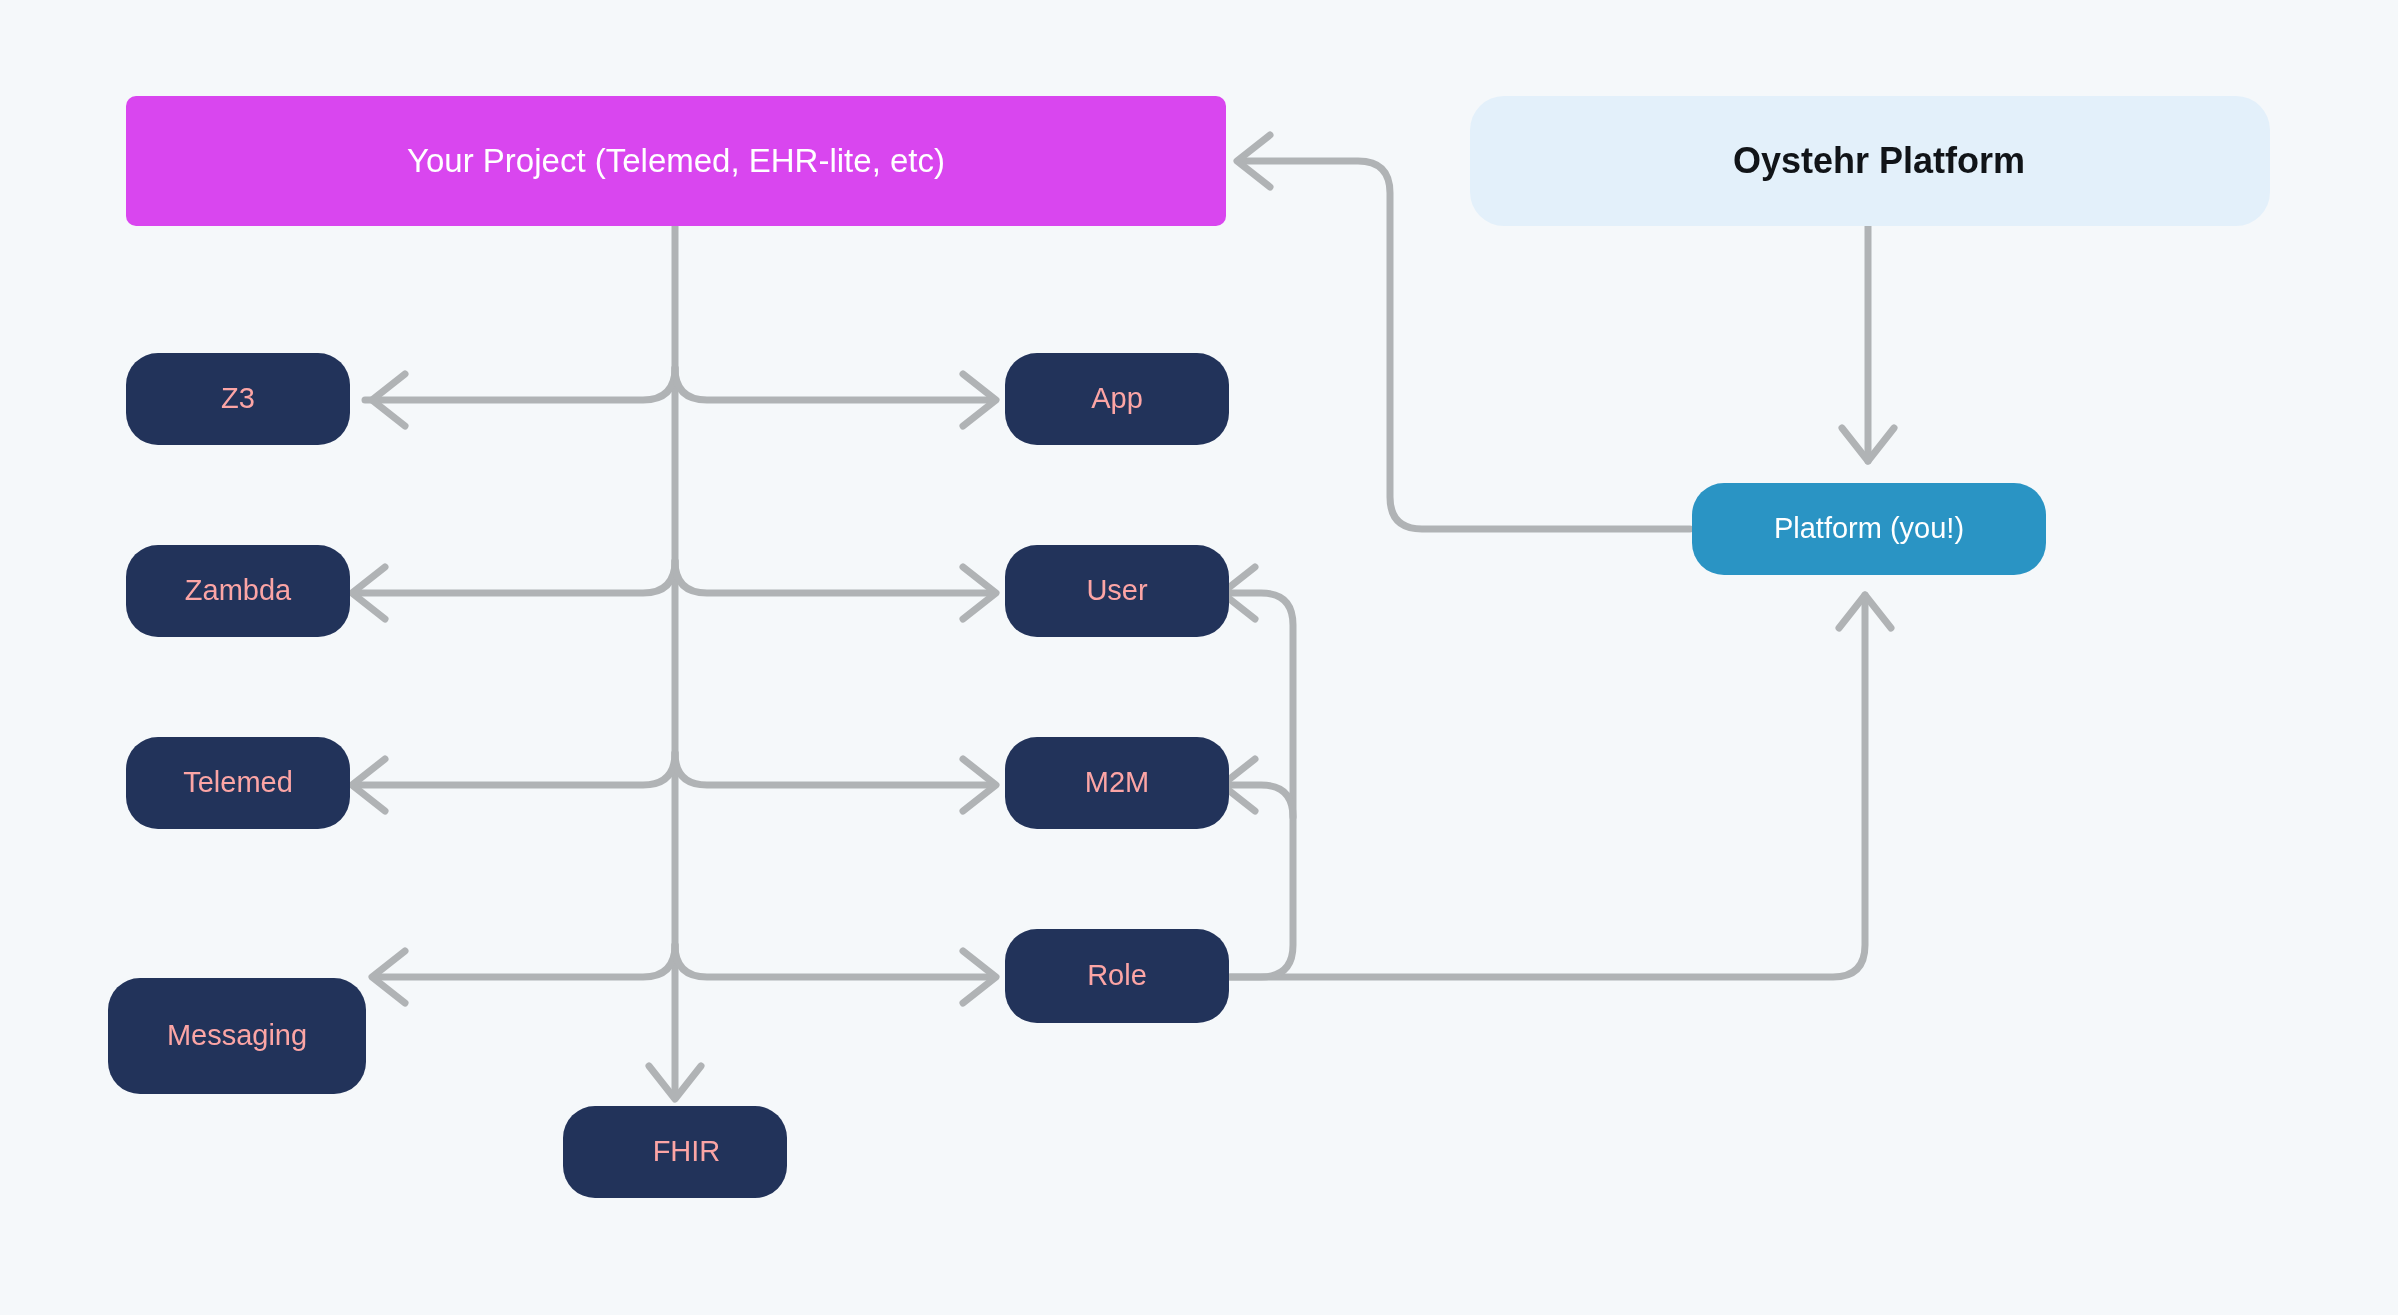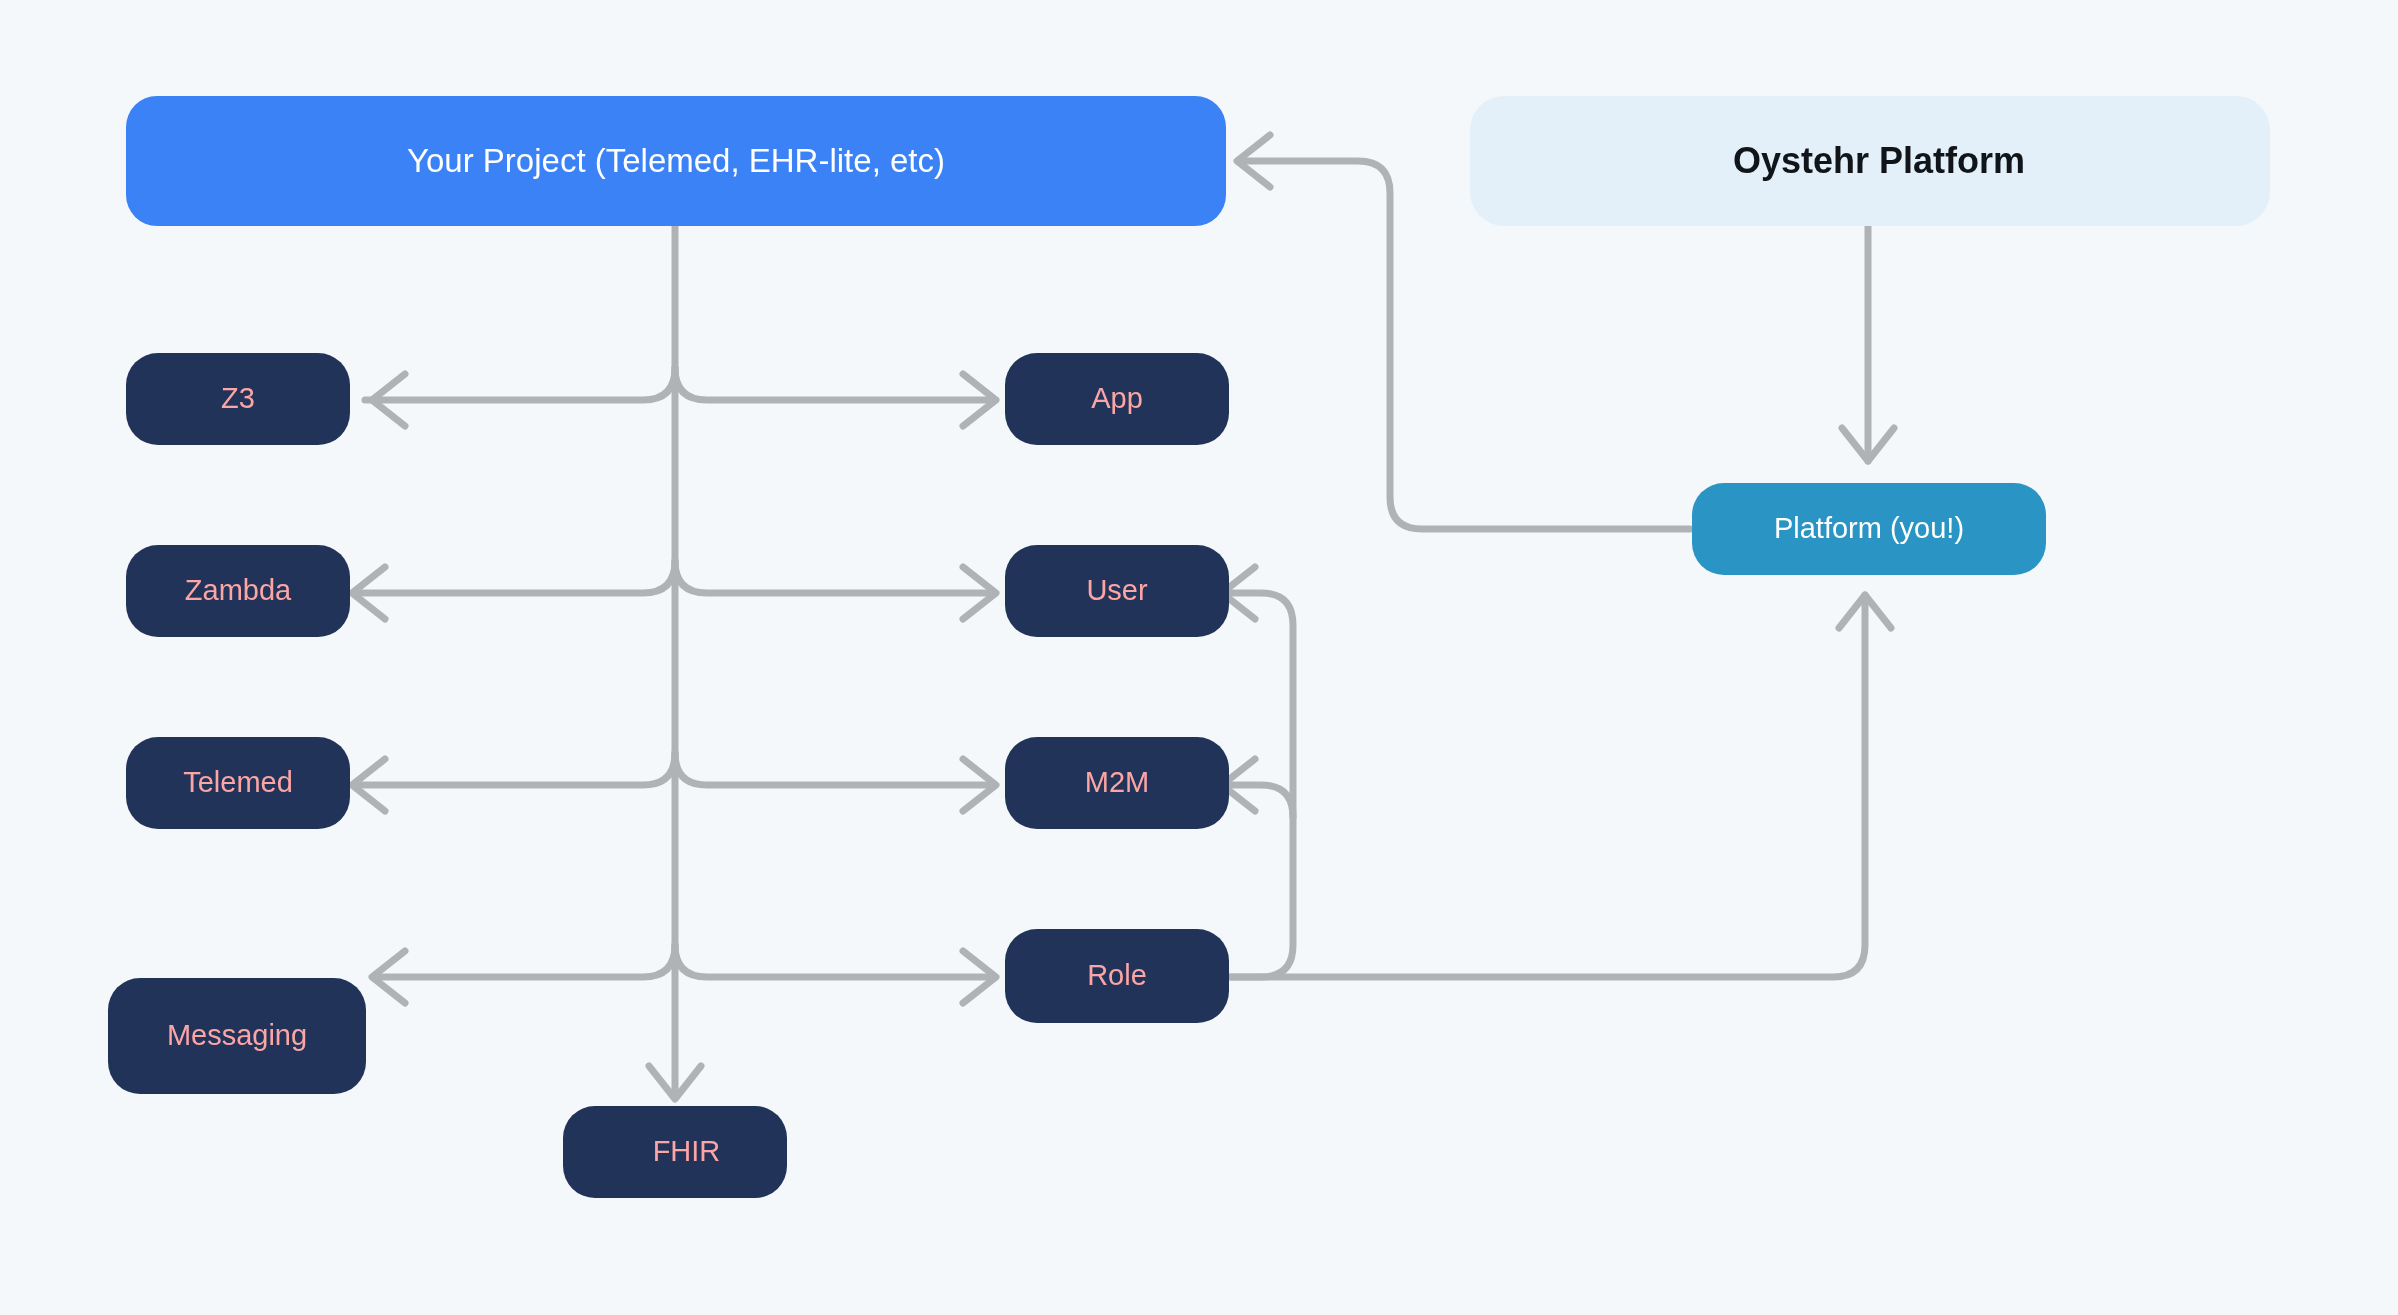--- a/index.html
+++ b/index.html
@@ -38,24 +38,24 @@
     text-align: center;
     line-height: 1.15;
     white-space: nowrap;
     user-select: none;
   }
   .node-label {
     display: block;
   }
   
   .v-project {
-    background: #3b82f6;
+    background: #d946ef;
     color: #ffffff;
     font-size: 33px;
-    border-radius: 31px;
+    border-radius: 10px;
   }
   .v-platform {
     background: #e3f0fa;
     color: #111418;
     font-size: 36px;
     font-weight: bold;
     border-radius: 34px;
   }
   .v-dark {
     background: #22335a;

